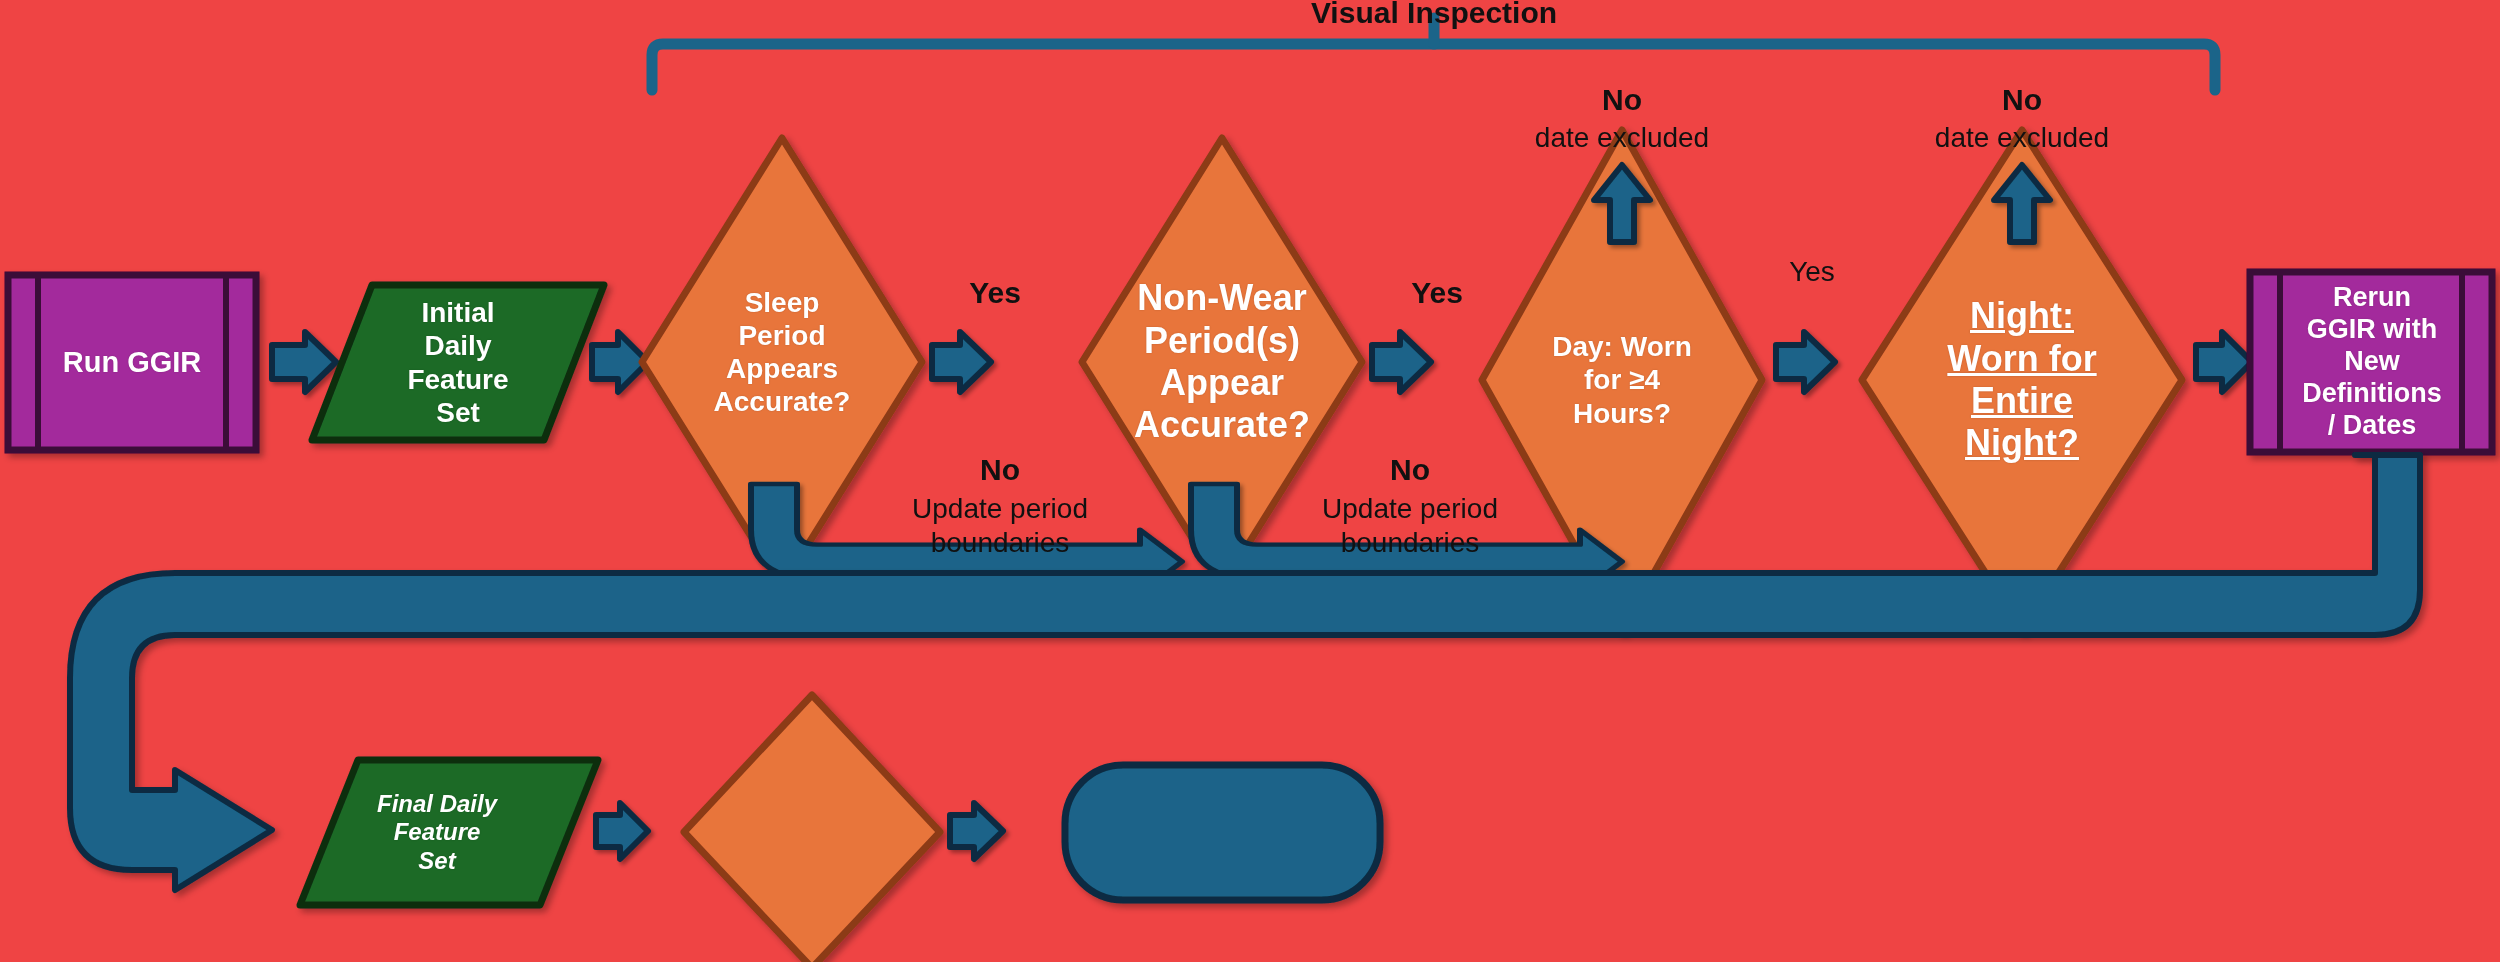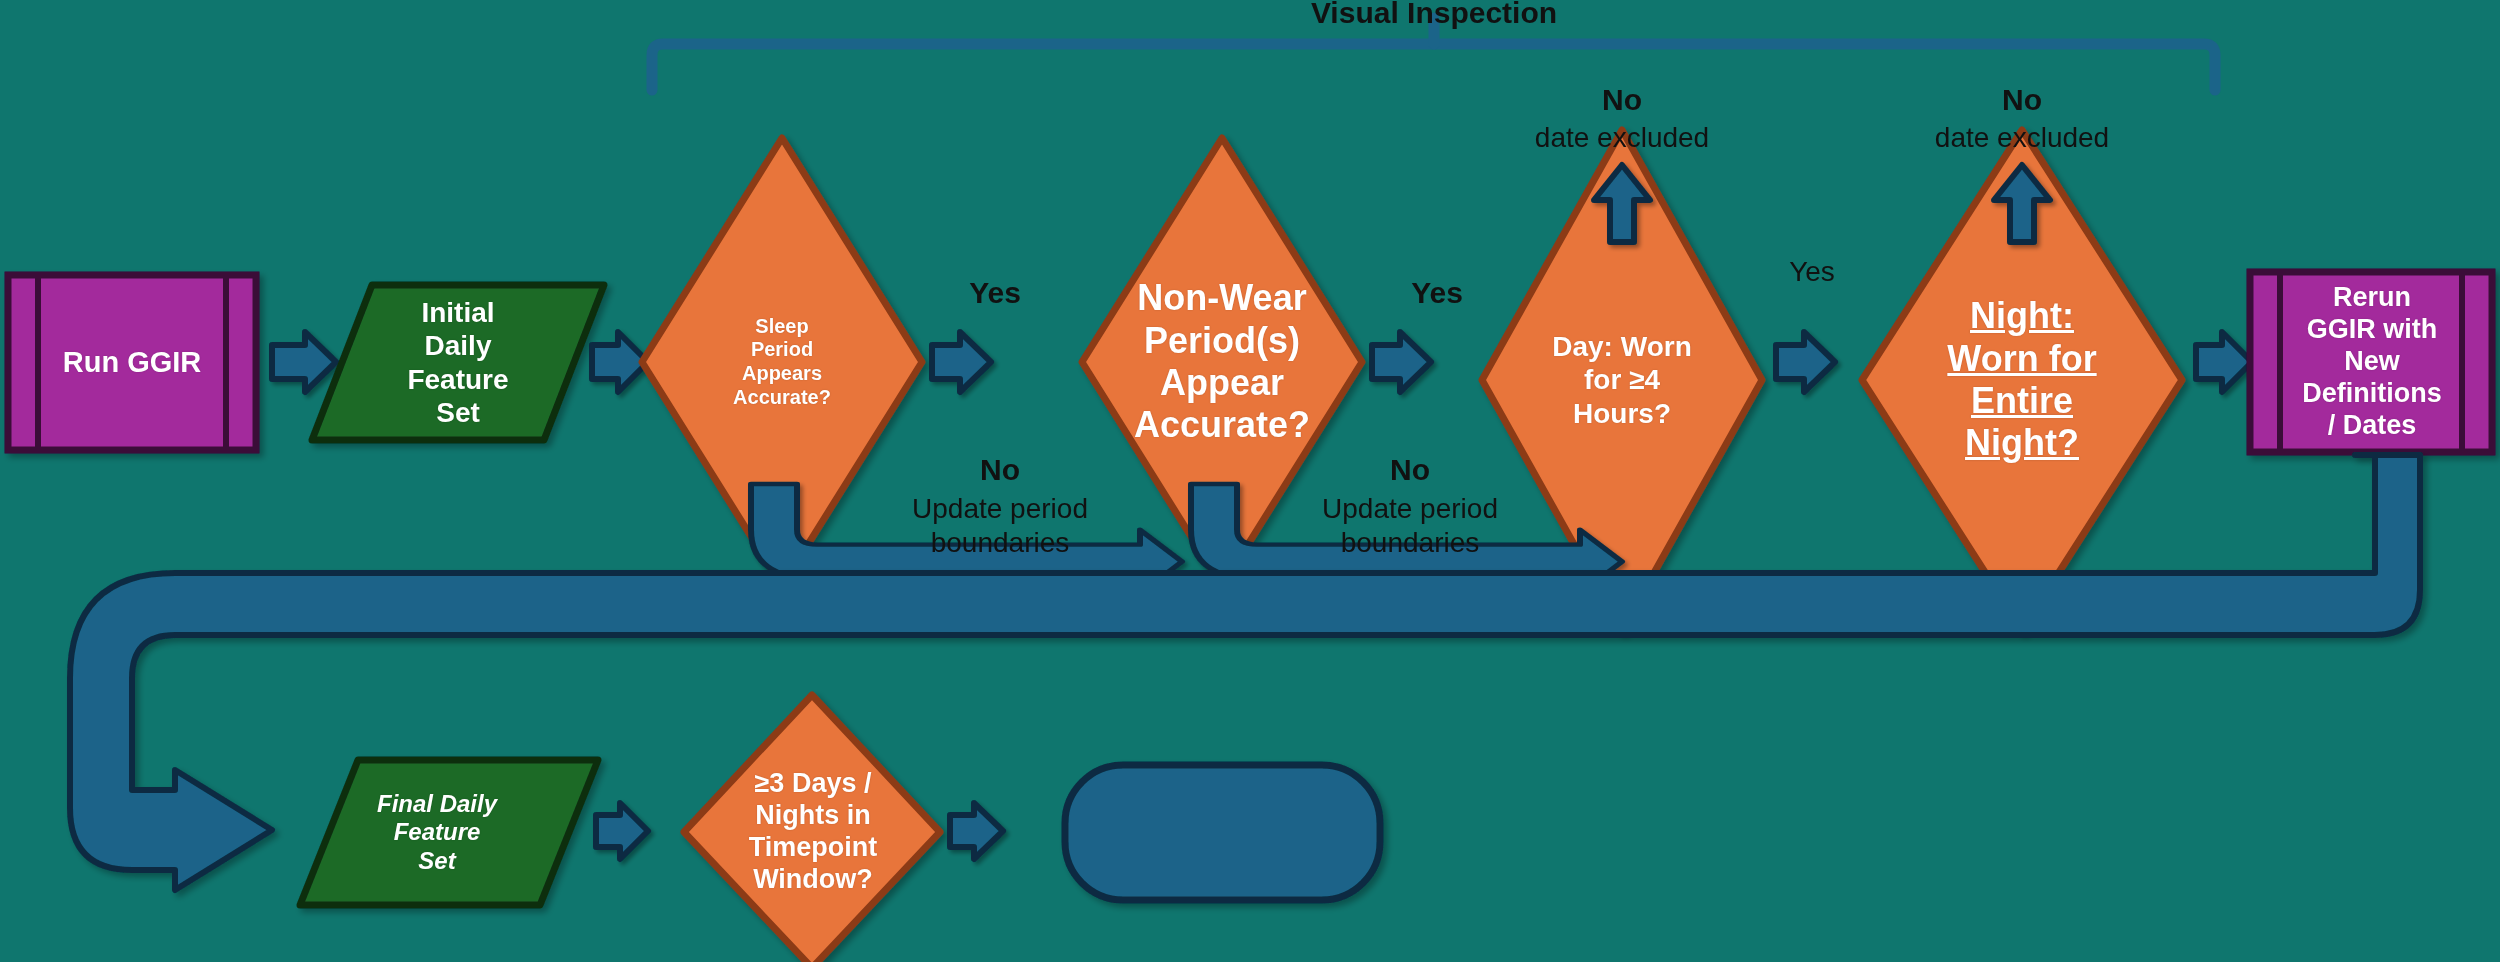--- a/index.html
+++ b/index.html
@@ -1,17 +1,17 @@
 <!DOCTYPE html>
 <html><head>
 <meta charset="utf-8">
 <style>
   html,body{margin:0;padding:0;background:#ffffff;}
   body{width:2500px;height:962px;overflow:hidden;font-family:"Liberation Sans",sans-serif;}
-  #stage{position:relative;width:2500px;height:962px;background:#0f766e;}
+  #stage{position:relative;width:2500px;height:962px;background:#ef4444;}
   svg#canvas{position:absolute;left:0;top:0;width:2500px;height:962px;}
 
   .node-label{
     position:absolute;display:flex;align-items:center;justify-content:center;
     text-align:center;color:#ffffff;font-weight:bold;line-height:1.18;
     font-family:"Liberation Sans",sans-serif;pointer-events:none;
     text-shadow:0 0 2px rgba(0,0,0,.18);
   }
   .edge-label{
     position:absolute;display:flex;flex-direction:column;align-items:center;
@@ -164,21 +164,21 @@
 
   <div class="bracket-title" style="left:1284px;top:-4px;width:300px;font-size:30px;">Visual Inspection</div>
 
   <div class="node-label" style="left:38px;top:275px;width:188px;height:175px;font-size:29px;white-space:pre-line;text-align:center;">Run GGIR</div>
 
   <div class="node-label" style="left:350px;top:285px;width:216px;height:155px;font-size:28px;white-space:pre-line;">Initial
 Daily
 Feature
 Set</div>
 
-  <div class="node-label" style="left:672px;top:262px;width:220px;height:200px;font-size:20px;white-space:pre-line;">Sleep
+  <div class="node-label" style="left:672px;top:252px;width:220px;height:200px;font-size:28px;white-space:pre-line;">Sleep
 Period
 Appears
 Accurate?</div>
 
   <div class="node-label" style="left:1108px;top:262px;width:228px;height:200px;font-size:36px;white-space:pre-line;">Non-Wear
 Period(s)
 Appear
 Accurate?</div>
 
   <div class="node-label" style="left:1507px;top:300px;width:230px;height:160px;font-size:28px;white-space:pre-line;">Day: Worn
@@ -193,24 +193,20 @@
   <div class="node-label" style="left:2282px;top:272px;width:180px;height:180px;font-size:27px;white-space:pre-line;">Rerun
 GGIR with
 New
 Definitions
 / Dates</div>
 
   <div class="node-label" style="left:308px;top:760px;width:258px;height:145px;font-size:24px;white-space:pre-line;font-style:italic;">Final Daily
 Feature
 Set</div>
 
-  <div class="node-label" style="left:700px;top:742px;width:226px;height:180px;font-size:27px;white-space:pre-line;">≥3 Days /
-Nights in
-Timepoint
-Window?</div>
 
 
   <div class="edge-label" style="left:930px;top:275px;width:130px;">
     <span class="yn" style="font-size:30px;">Yes</span>
   </div>
 
   <div class="edge-label" style="left:875px;top:452px;width:250px;">
     <span class="yn" style="font-size:30px;">No</span>
     <span class="sub" style="font-size:28px;white-space:pre-line;margin-top:4px;">Update period
 boundaries</span>

